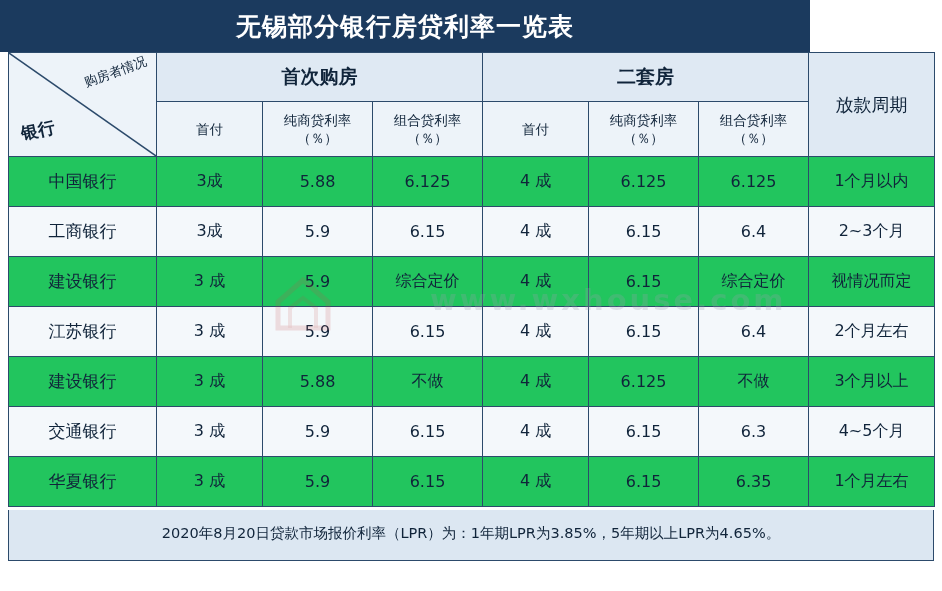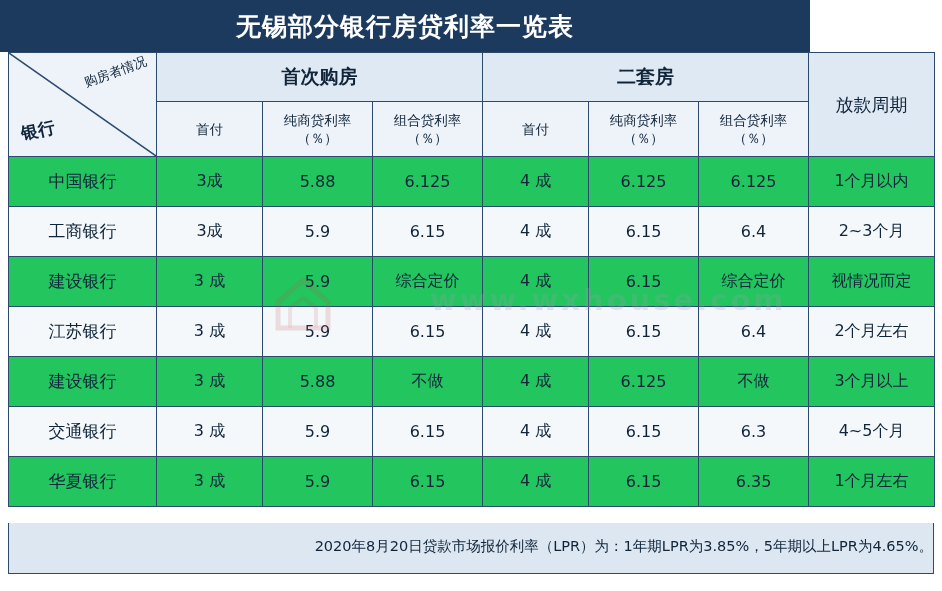--- a/index.html
+++ b/index.html
@@ -111,24 +111,24 @@
     background: #f4f8fb;
   }
   tbody td.bank {
     font-size: 17px;
   }
   .footer {
     background: #dce7f2;
     border: 1px solid #2c4a6b;
     border-top: none;
     width: 926px;
-    margin: 16px auto;
+    margin: 3px auto;
     box-sizing: border-box;
     padding: 10px 0 12px 0;
-    text-align: right;
+    text-align: center;
     color: #10243a;
     font-family: "DejaVu Sans", "Liberation Sans", sans-serif;
     font-size: 14.5px;
     line-height: 1.9;
     position: relative;
     z-index: 2;
   }
   .watermark {
     position: absolute;
     left: 0;

